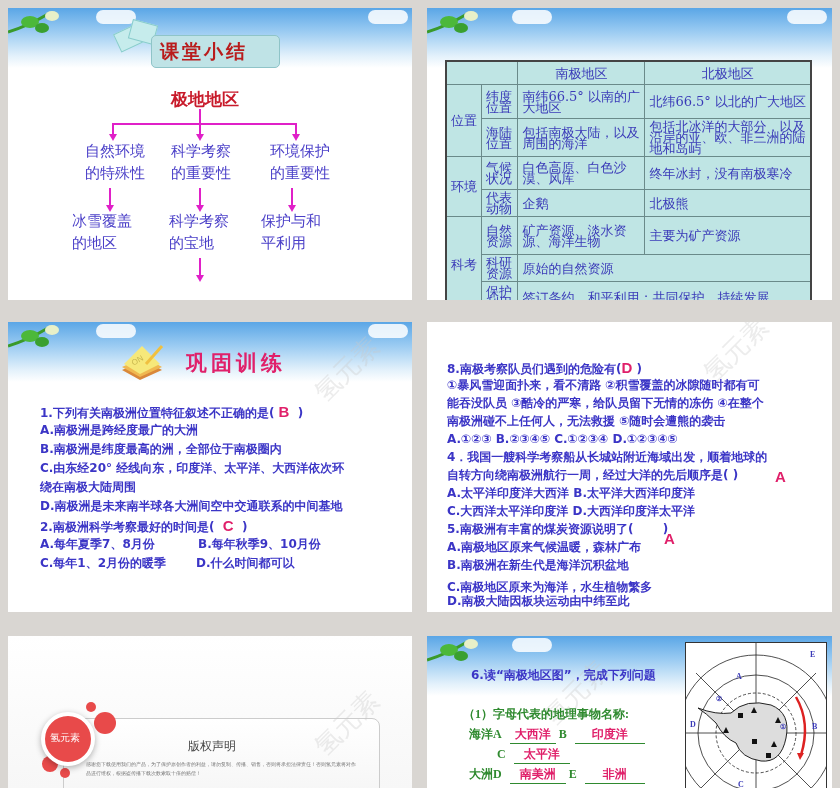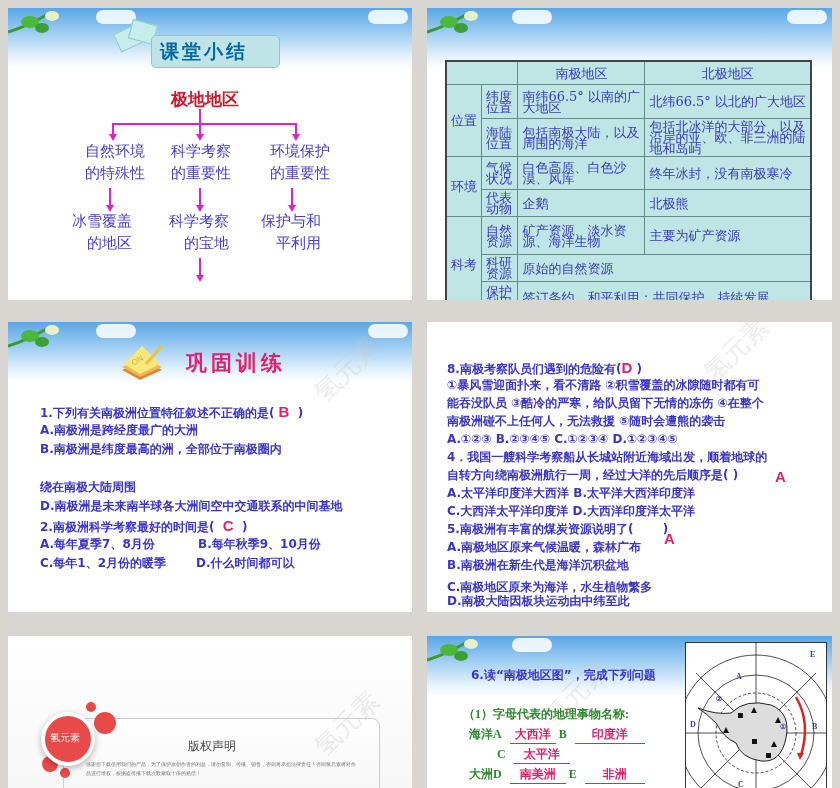--- a/index.html
+++ b/index.html
@@ -8,23 +8,23 @@
   .sky{position:absolute;left:0;top:0;right:0;height:60px;background:linear-gradient(180deg,#5aa6e6 0%,#9cccf2 40%,#e3f1fb 80%,#ffffff 100%);}
   .cloud{position:absolute;top:2px;width:40px;height:14px;border-radius:10px;background:rgba(255,255,255,0.85);}
   .vine{position:absolute;left:0;top:0;width:60px;height:30px;}
   .s1{left:8px;top:8px;width:404px;height:292px;}
   .s2{left:427px;top:8px;width:405px;height:292px;}
   .s3{left:8px;top:322px;width:404px;height:290px;}
   .s4{left:427px;top:322px;width:405px;height:290px;}
   .s5{left:8px;top:636px;width:404px;height:152px;}
   .s6{left:427px;top:636px;width:405px;height:152px;}
   .title-box{position:absolute;left:143px;top:27px;width:127px;height:31px;background:#bfe3e6;border:1px solid #8fc4c8;border-radius:5px;}
-  .title-box span{position:absolute;left:8px;top:3px;font-size:19px;font-weight:bold;color:#0369a1;letter-spacing:3px;}
+  .title-box span{position:absolute;left:8px;top:3px;font-size:19px;font-weight:bold;color:#b91c1c;letter-spacing:3px;}
   .paper{position:absolute;width:24px;height:18px;background:#c6ecec;border:1px solid #8cc;transform:rotate(-25deg);}
-  .node{position:absolute;text-align:right;font-size:15px;color:#4a3fc8;line-height:22px;white-space:nowrap;}
+  .node{position:absolute;text-align:left;font-size:15px;color:#4a3fc8;line-height:22px;white-space:nowrap;}
   .root{position:absolute;left:163px;top:80px;font-size:17px;font-weight:bold;color:#c81a2a;}
   .ln{position:absolute;background:#e020c8;}
   .arr{position:absolute;width:0;height:0;border-left:4px solid transparent;border-right:4px solid transparent;border-top:7px solid #e020c8;}
   table.cmp{position:absolute;left:18px;top:52px;width:367px;border-collapse:collapse;font-family:"DejaVu Serif","Liberation Serif",serif;font-size:13px;color:#3a3ab8;background:#bfe5e4;}
   table.cmp td{border:1px solid #6a8a8a;padding:2px 4px;vertical-align:middle;line-height:11px;}
   table.cmp{border:2px solid #444;}
   .hdr td{text-align:center;height:18px;}
   .q{position:absolute;font-size:12px;color:#3b35c6;line-height:19px;white-space:nowrap;font-weight:bold;}
   .ans{color:#e0206a;font-weight:bold;font-size:15px;font-family:"Liberation Sans",sans-serif;}
   .pad{position:absolute;left:112px;top:20px;width:46px;height:40px;}
@@ -179,20 +179,21 @@
       <polygon points="4,22 20,32 40,22 22,4" fill="#f6e87a"></polygon>
       <text x="12" y="22" font-size="8" fill="#c9b850" transform="rotate(-30 16 20)" font-family="Liberation Sans, sans-serif">ON</text>
       <line x1="26" y1="22" x2="42" y2="4" stroke="#f0c040" stroke-width="3"></line>
     </svg>
   <div class="h3">巩固训练</div>
   <div class="wm" style="left:300px;top:30px">氢元素</div>
 
   <div class="q" style="left:32px;top:80px"><span>1.下列有关南极洲位置特征叙述不正确的是(</span> <span class="ans">B</span> &nbsp;<span>)</span></div>
   <div class="q" style="left:32px;top:99px">A.南极洲是跨经度最广的大洲</div>
   <div class="q" style="left:32px;top:118px">B.南极洲是纬度最高的洲，全部位于南极圈内</div>
+  <div class="q" style="left:32px;top:137px">C.由东经20° 经线向东，印度洋、太平洋、大西洋依次环</div>
   <div class="q" style="left:32px;top:156px">绕在南极大陆周围</div>
   <div class="q" style="left:32px;top:175px">D.南极洲是未来南半球各大洲间空中交通联系的中间基地</div>
   <div class="q" style="left:32px;top:194px"><span>2.南极洲科学考察最好的时间是(</span> &nbsp;<span class="ans">C</span> &nbsp;<span>)</span></div>
   <div class="q" style="left:32px;top:213px">A.每年夏季7、8月份</div>
   <div class="q" style="left:190px;top:213px">B.每年秋季9、10月份</div>
   <div class="q" style="left:32px;top:232px">C.每年1、2月份的暖季</div>
   <div class="q" style="left:188px;top:232px">D.什么时间都可以</div>
 </div>
 
 <div class="slide s4">

